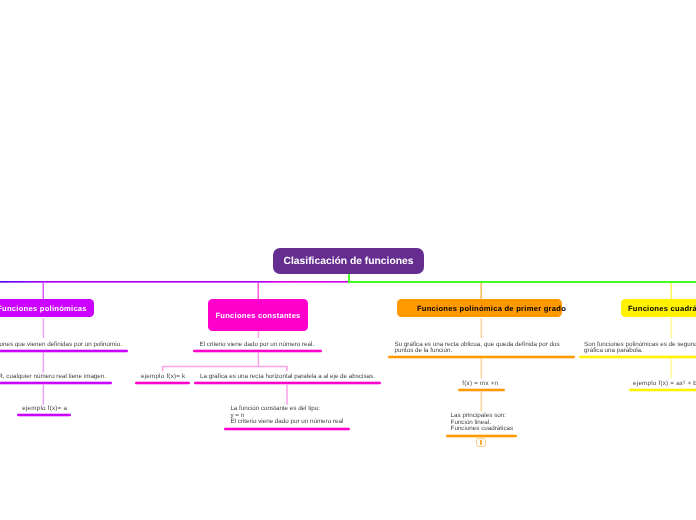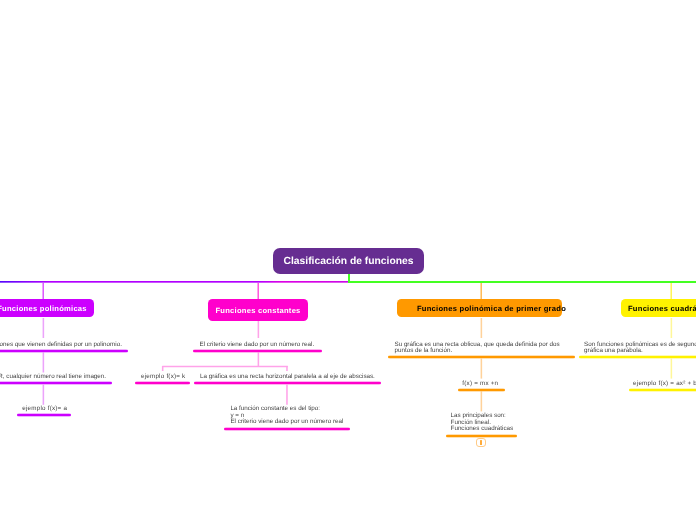--- a/index.html
+++ b/index.html
@@ -74,21 +74,21 @@
 
   <div class="tx" style="left:-26.5px;top:341.9px;">Son funciones que vienen definidas por un polinomio.</div>
   <div class="ul" style="left:-33.5px;top:349.47px;width:161.2px;background:linear-gradient(180deg,#cc00ff00 0%,#cc00ff55 14%,#cc00ffff 30%,#cc00ffff 70%,#cc00ff55 86%,#cc00ff00 100%);"></div>
 
   <div class="tx" style="left:-43px;top:374.0px;">Su dominio es R, cualquier número real tiene imagen.</div>
   <div class="ul" style="left:-50px;top:381.47px;width:161.9px;background:linear-gradient(180deg,#cc00ff00 0%,#cc00ff55 14%,#cc00ffff 30%,#cc00ffff 70%,#cc00ff55 86%,#cc00ff00 100%);"></div>
 
   <div class="tx fml" style="left:22.3px;top:406.0px;">ejemplo f(x)= a</div>
   <div class="ul" style="left:16.7px;top:413.47px;width:54.3px;background:linear-gradient(180deg,#cc00ff00 0%,#cc00ff55 14%,#cc00ffff 30%,#cc00ffff 70%,#cc00ff55 86%,#cc00ff00 100%);"></div>
 
-  <div class="node bnode" style="left:208px;top:299px;width:100px;height:22px;background:#ff00cc;">
+  <div class="node bnode" style="left:208px;top:299px;width:100px;height:32px;background:#ff00cc;">
     <span style="color:#ffffff;">Funciones constantes</span>
   </div>
 
   <div class="tx" style="left:199.5px;top:341.9px;">El criterio viene dado por un número real.</div>
   <div class="ul" style="left:193.1px;top:349.47px;width:129.2px;background:linear-gradient(180deg,#ff00cc00 0%,#ff00cc55 14%,#ff00ccff 30%,#ff00ccff 70%,#ff00cc55 86%,#ff00cc00 100%);"></div>
 
   <div class="tx fml" style="left:141px;top:374.0px;">ejemplo f(x)= k</div>
   <div class="ul" style="left:134.7px;top:381.47px;width:55.7px;background:linear-gradient(180deg,#ff00cc00 0%,#ff00cc55 14%,#ff00ccff 30%,#ff00ccff 70%,#ff00cc55 86%,#ff00cc00 100%);"></div>
 
   <div class="tx" style="left:200.1px;top:374.0px;">La gráfica es una recta horizontal paralela a al eje de abscisas.</div>

